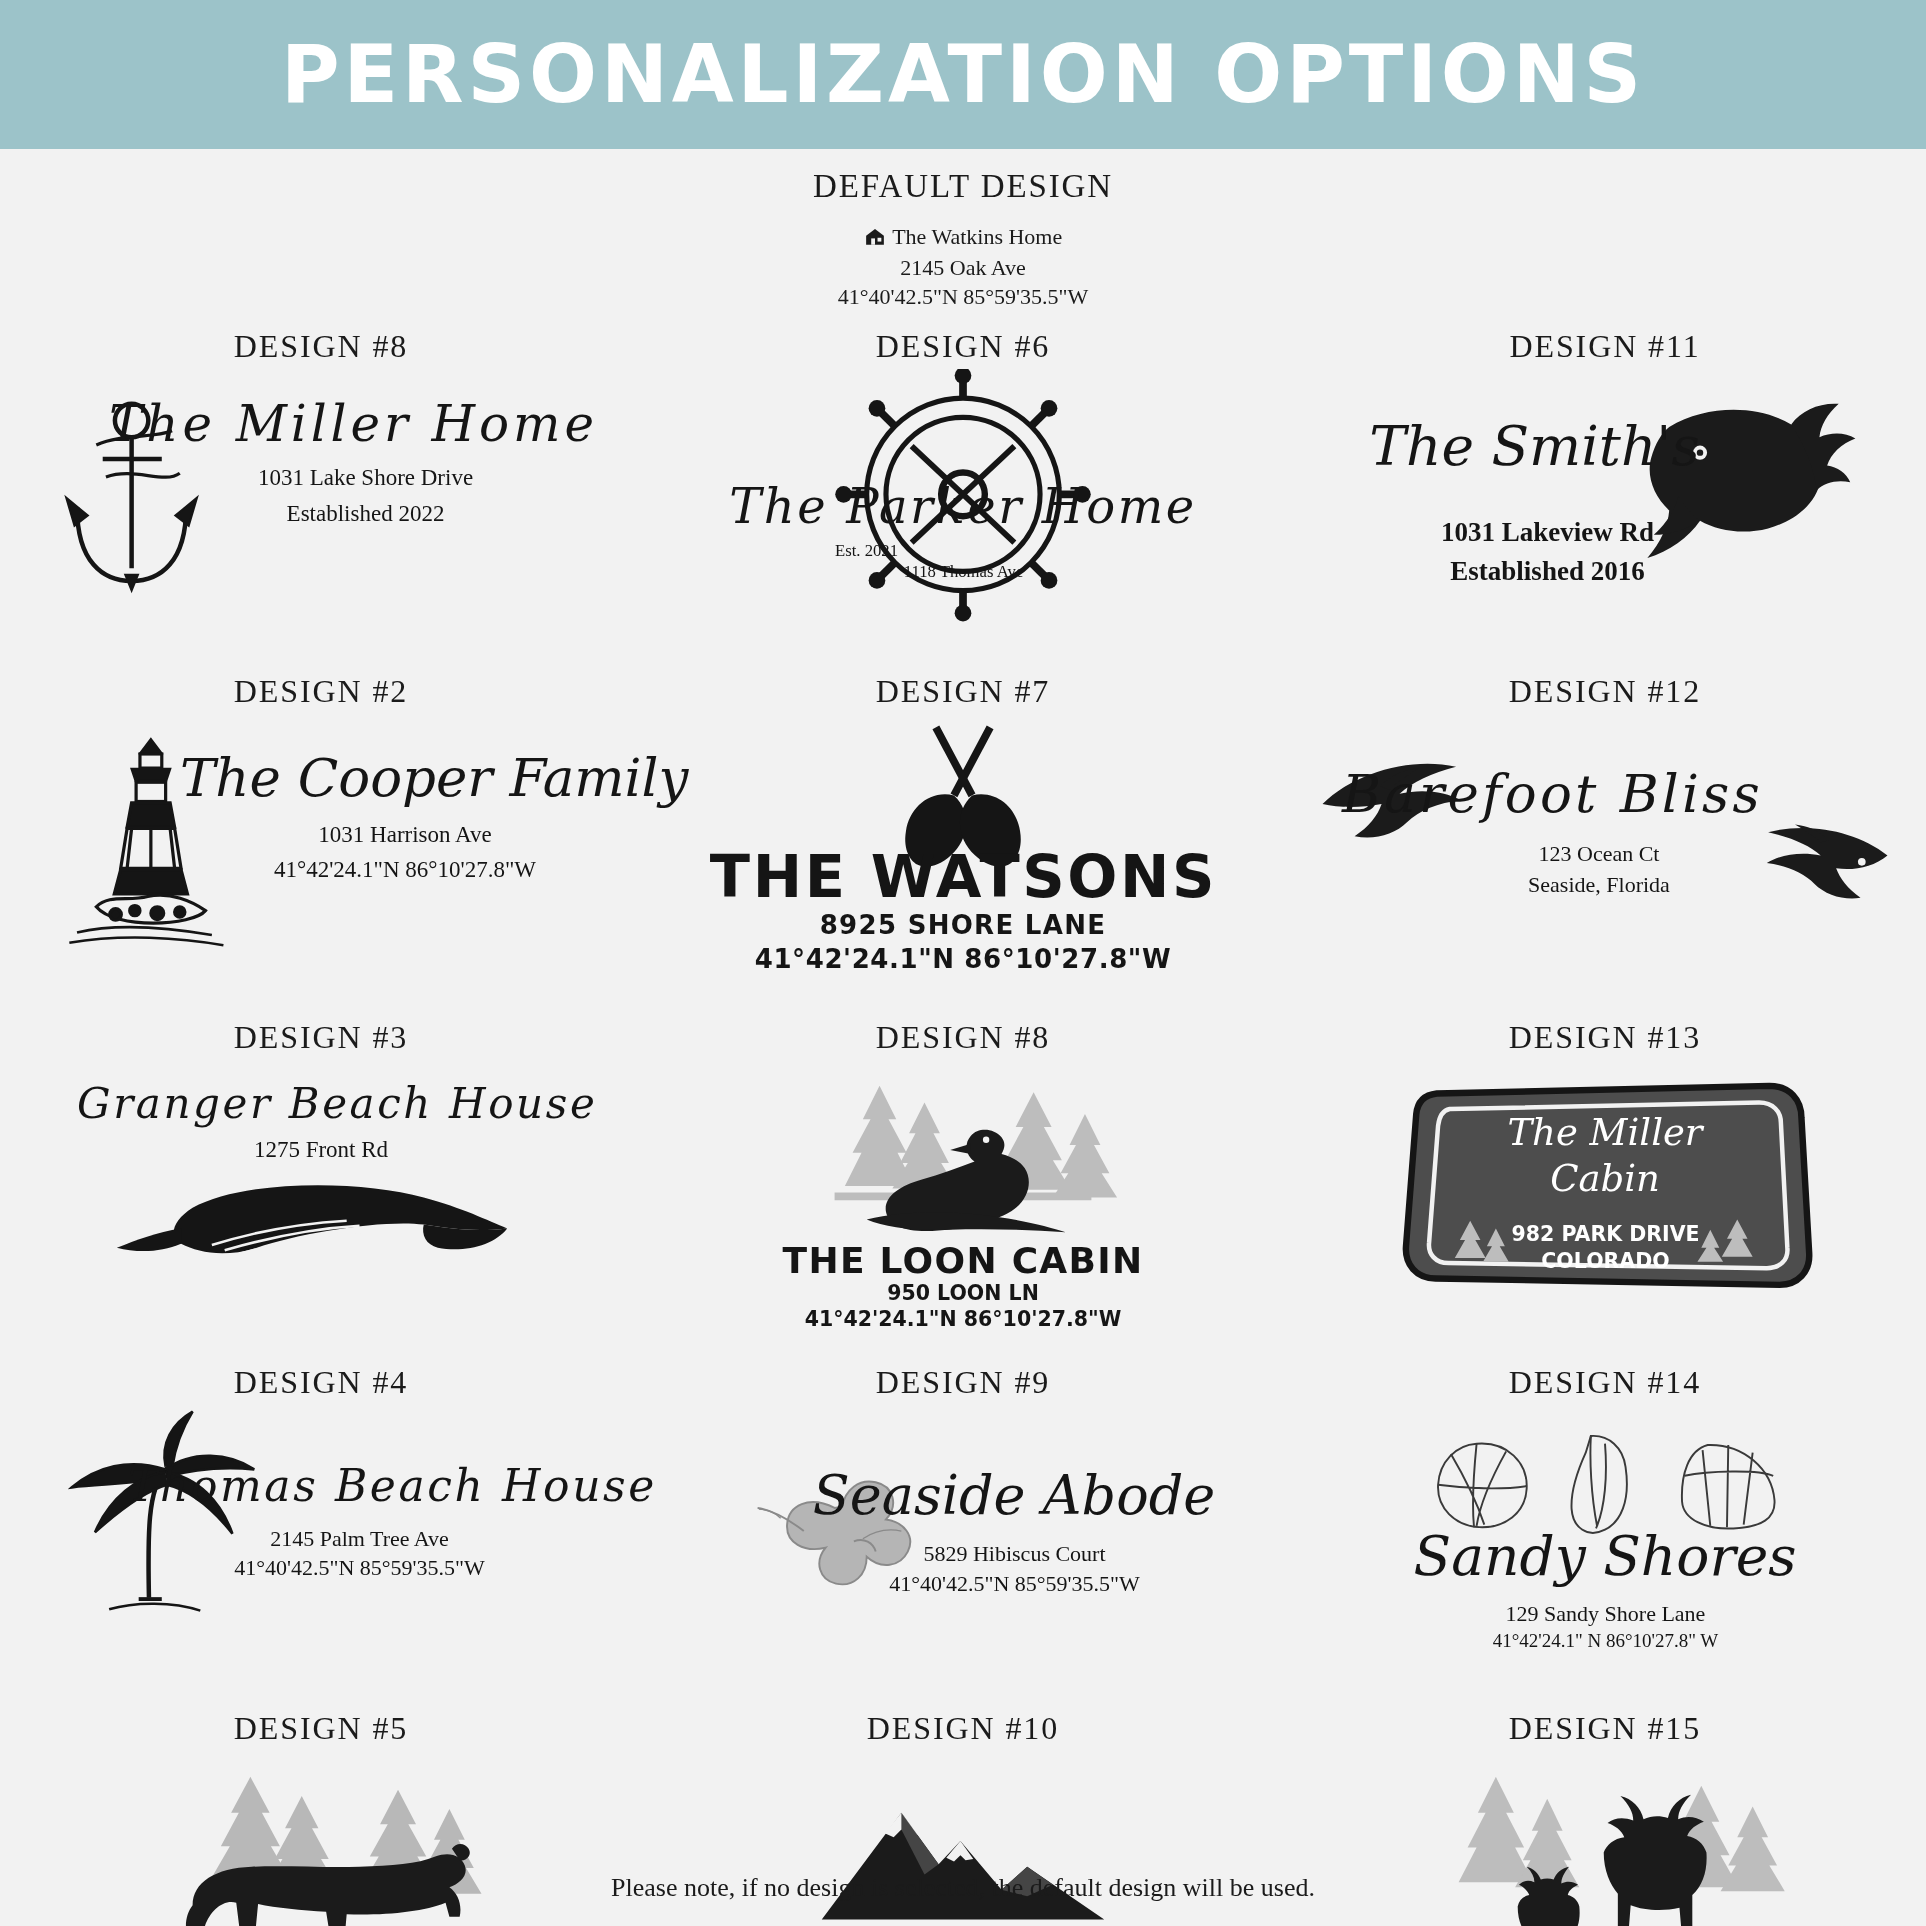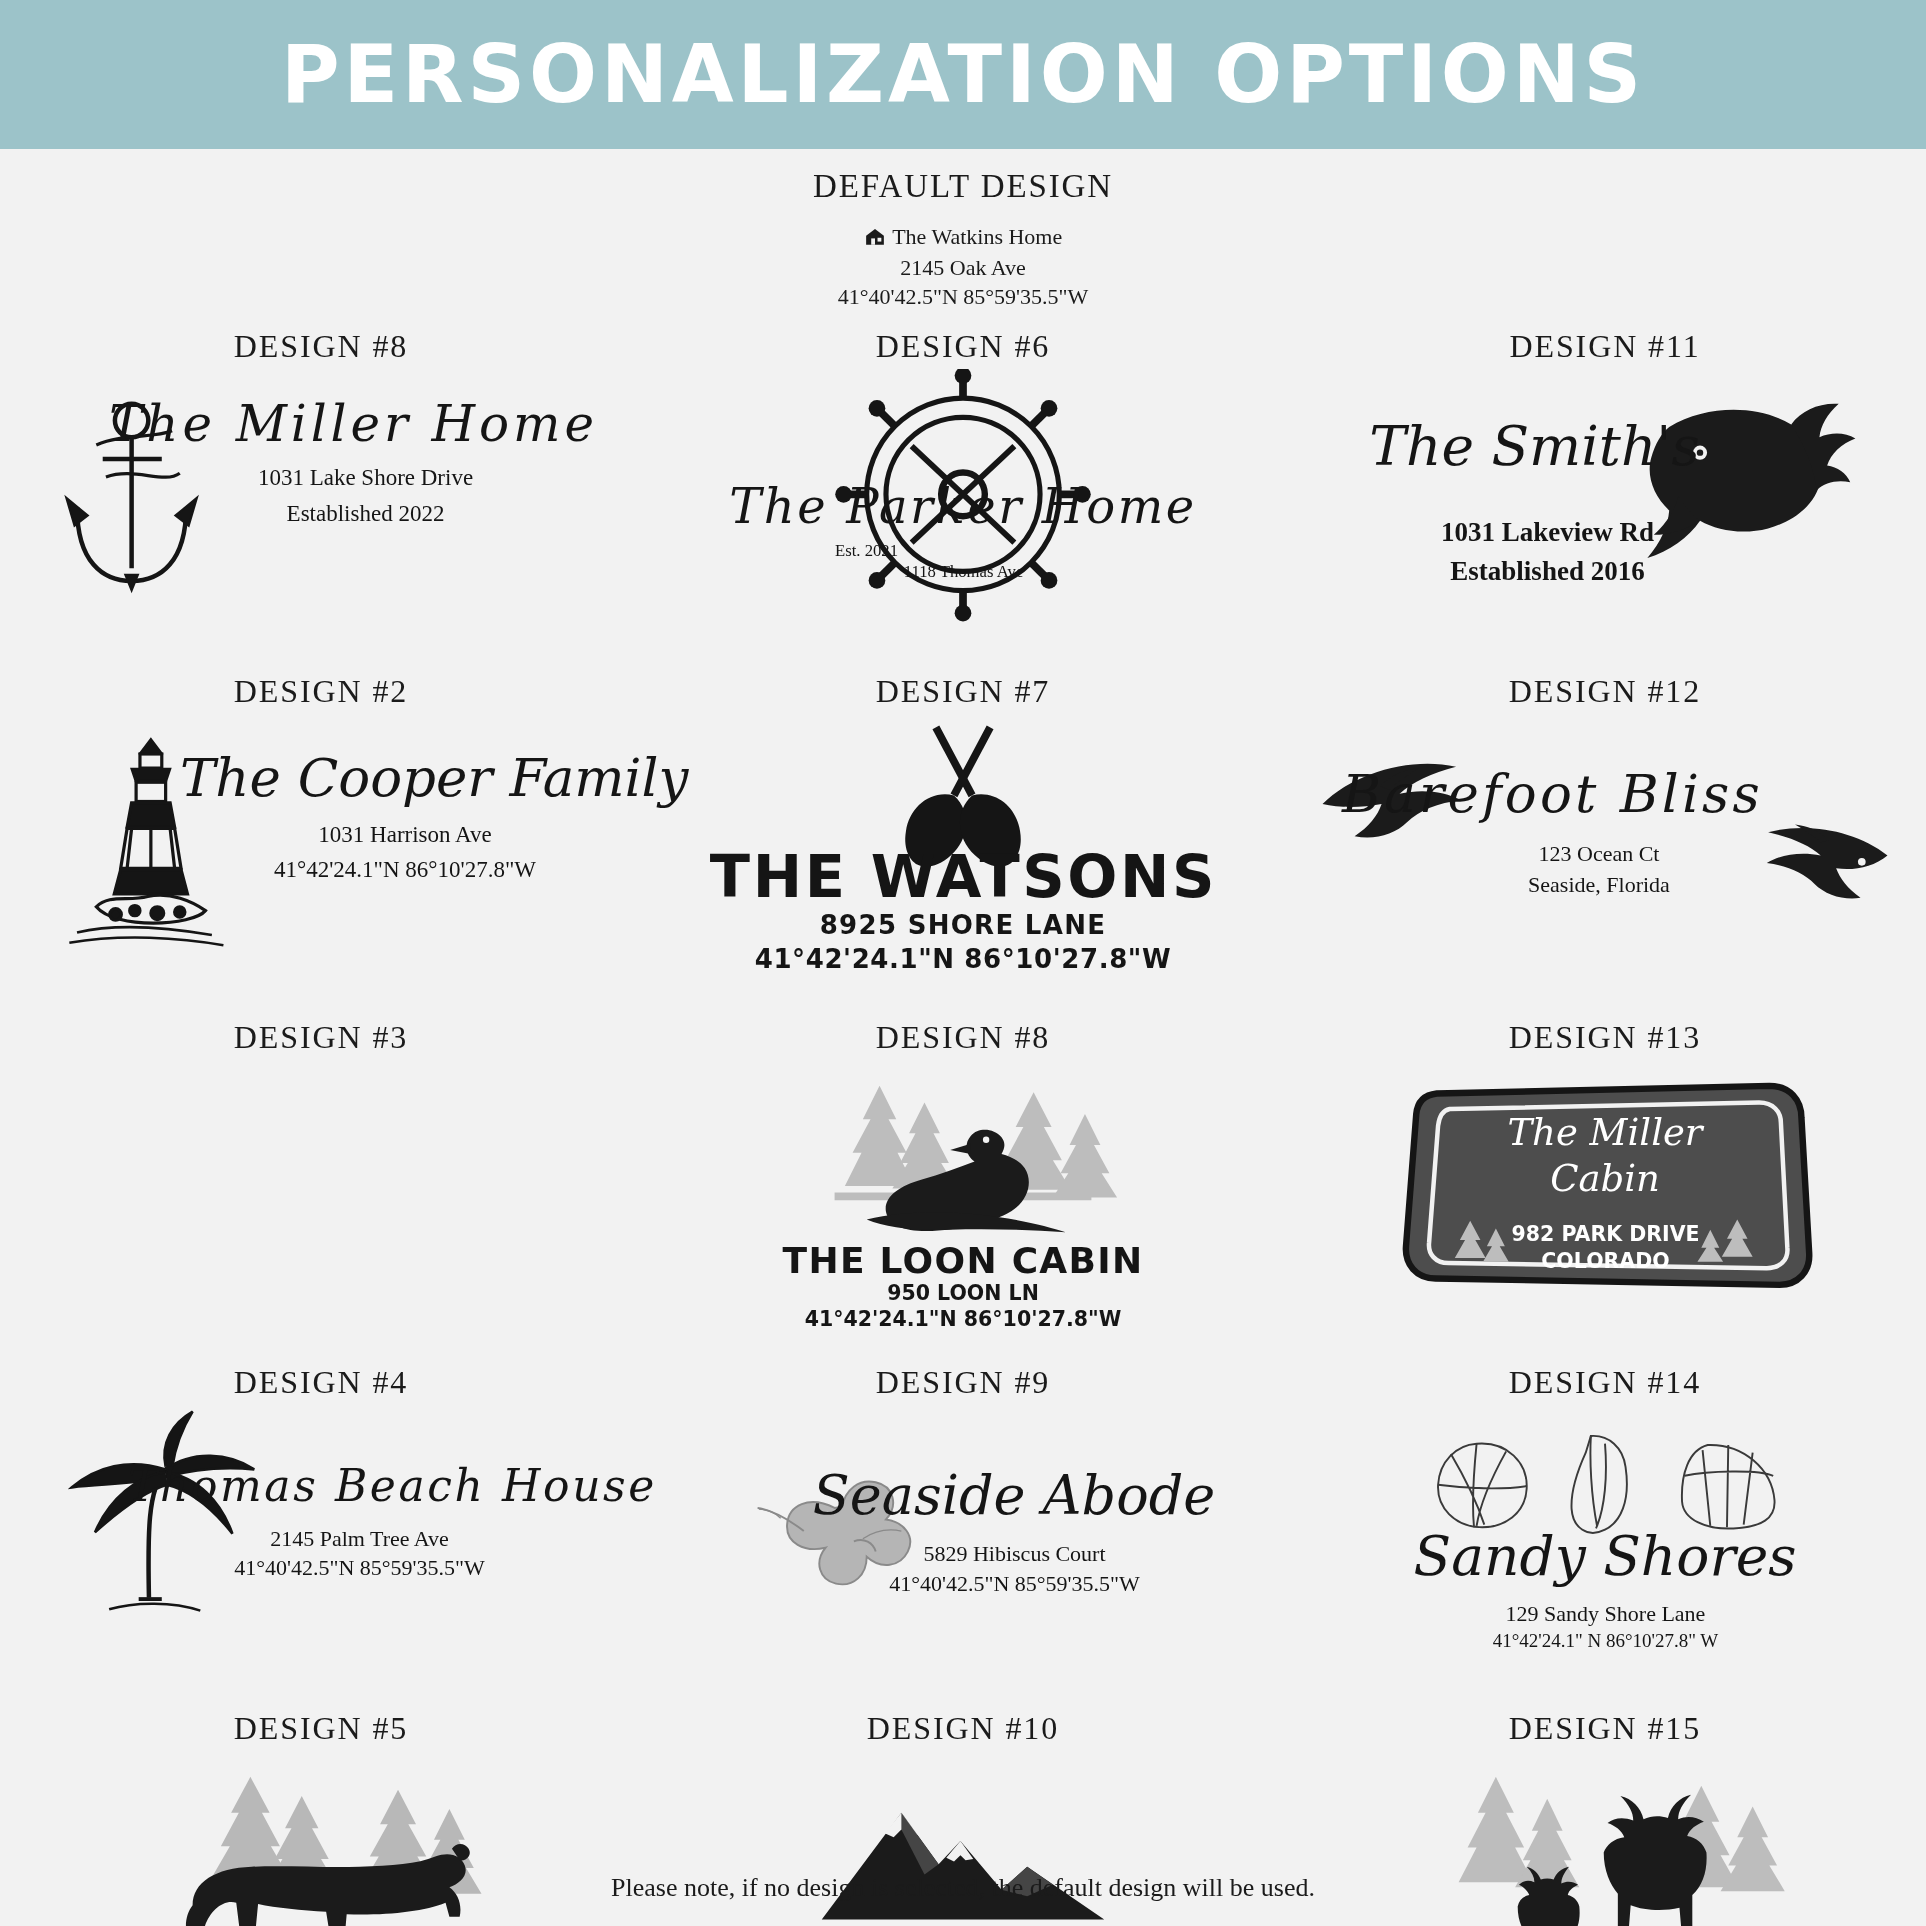--- a/index.html
+++ b/index.html
@@ -140,20 +140,37 @@
           </g>
         </svg>
         <div class="txt script" style="left:180px; top:33px; width:449px; text-align:center; font-size:53px;">The Cooper Family</div>
         <div class="txt serif" style="left:193px; top:108px; width:424px; text-align:center; font-size:23px;">1031 Harrison Ave</div>
         <div class="txt serif" style="left:193px; top:143px; width:424px; text-align:center; font-size:23px;">41°42'24.1"N 86°10'27.8"W</div>
       </div>
     </div>
 
     <div class="cell" style="left:0px; top:691px;">
       <div class="cell-label">DESIGN #3</div>
+      <div class="art">
+        <svg width="642" height="270" viewBox="0 0 1000 420">
+          <g fill="#151515">
+            <path d="M300 230 C380 186 560 186 660 214 C720 230 760 250 790 262 C740 268 700 262 660 256 C600 248 470 268 400 292 C350 308 310 300 282 286 C262 276 268 250 300 230 Z"></path>
+            <path d="M282 286 C250 300 212 300 182 292 C212 280 244 268 282 262 Z"></path>
+            <path d="M660 256 C700 262 740 268 790 262 C770 288 724 300 682 292 C664 288 656 272 660 256 Z"></path>
+          </g>
+          <g stroke="#f2f2f2" stroke-width="4" fill="none">
+            <path d="M330 288 C400 266 470 254 540 250"></path>
+            <path d="M350 296 C420 276 490 262 560 258"></path>
+            <path d="M372 302 C440 284 510 270 580 266"></path>
+          </g>
+        </svg>
+        <div class="txt script" style="left:77px; top:19px; width:488px; text-align:center; font-size:42px; letter-spacing:2.6px;">Granger Beach House</div>
+        <div class="txt serif" style="left:141px; top:77px; width:360px; text-align:center; font-size:23px;">1275 Front Rd</div>
+        <div class="txt serif" style="left:141px; top:109px; width:360px; text-align:center; font-size:22px;"></div>
+      </div>
     </div>
 
     <div class="cell" style="left:0px; top:1036px;">
       <div class="cell-label">DESIGN #4</div>
       <div class="art">
         <svg width="642" height="270" viewBox="0 0 1000 420">
           <g stroke="#151515" fill="none" stroke-width="4">
             <path d="M258 100 C230 130 230 200 232 300" stroke-width="7"></path>
             <path d="M258 100 C200 82 150 96 112 128 C160 122 210 124 252 112" fill="#151515"></path>
             <path d="M258 100 C300 70 356 74 396 100 C350 96 300 100 258 112" fill="#151515"></path>

